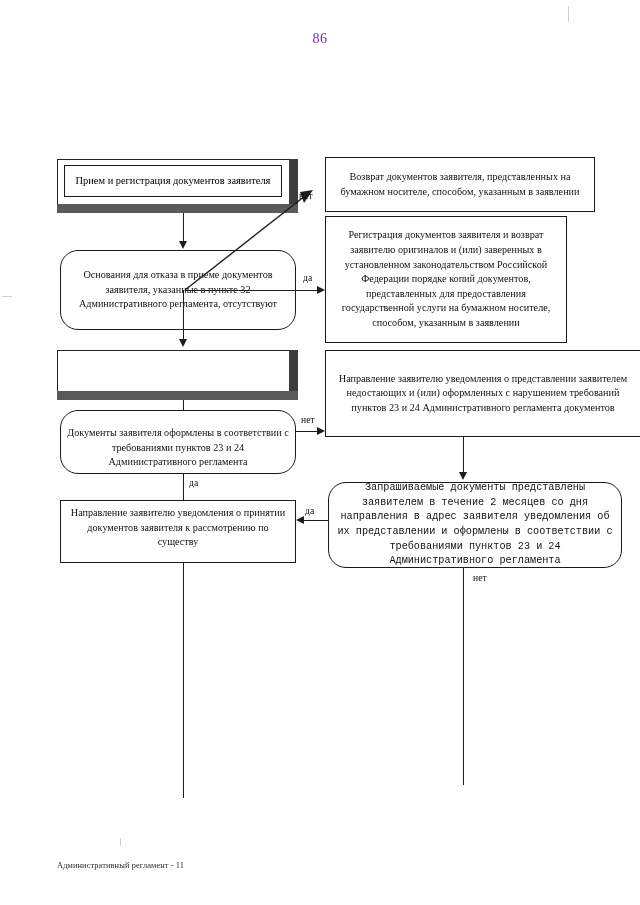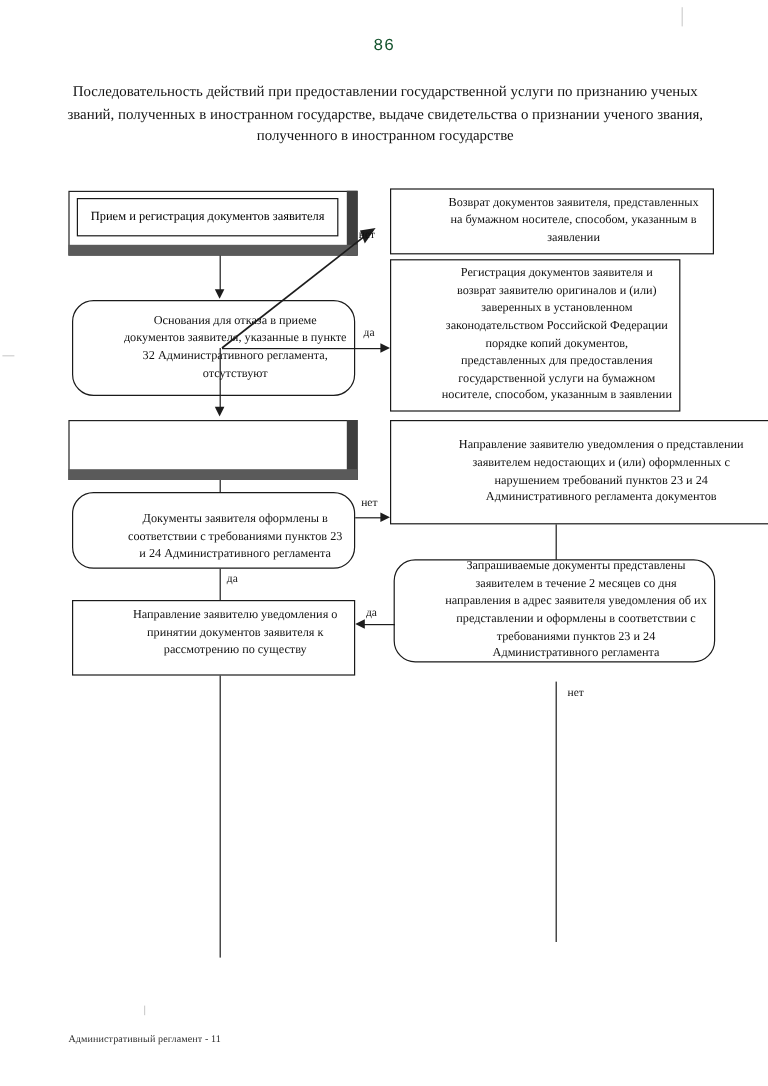--- a/index.html
+++ b/index.html
@@ -5,36 +5,36 @@
   html,body{margin:0;padding:0;background:#808080;}
   body{font-family:"Liberation Serif","DejaVu Serif",serif;}
   #page{
     position:relative;width:640px;height:905px;background:#ffffff;
     overflow:hidden;margin:0 auto;
   }
   
   .scanmark{position:absolute;background:#cfcfcf;}
   .pageno{
     position:absolute;left:0;right:0;top:31px;text-align:center;
-    font-size:14px;color:#14532d;letter-spacing:.5px;font-family:Liberation Mono, monospace;
+    font-size:14px;color:#6d28d9;letter-spacing:.5px;
   }
   .doctitle{
     position:absolute;left:52px;top:67px;width:538px;
     text-align:center;font-size:12.4px;line-height:18.5px;color:#141414;
   }
   .footer{
     position:absolute;left:57px;top:861px;font-size:8.4px;color:#2c2c2c;
     letter-spacing:.1px;
   }
 
   
   .node{
     position:absolute;box-sizing:border-box;background:#fff;
     display:flex;align-items:center;justify-content:center;
-    text-align:center;color:#111;padding-left:36px;
+    text-align:center;color:#111;
   }
   .node .txt{display:block;width:100%;padding:0 6px;}
   .rect{border:1.2px solid #1a1a1a;}
   .rounded{border:1.3px solid #1a1a1a;border-radius:18px;}
   .bevel-wrap{position:absolute;}
   .bevel-outer{
     position:absolute;inset:0;border:1.2px solid #222;background:#fff;
   }
   .bevel-shade-r{
     position:absolute;top:0;right:0;width:9px;bottom:0;
@@ -77,21 +77,20 @@
 <body>
 
 <div id="page">
 
   <div class="scanmark" style="left:568px;top:6px;width:1px;height:16px;"></div>
   <div class="scanmark" style="left:2px;top:296px;width:10px;height:1px;"></div>
   <div class="scanmark" style="left:120px;top:838px;width:1px;height:8px;"></div>
 
   <div class="pageno">86</div>
 
-  <div class="doctitle">Последовательность действий при предоставлении государственной услуги по признанию ученых званий, полученных в иностранном государстве, выдаче свидетельства о признании ученого звания, полученного в иностранном государстве</div>
 
   <div class="bevel-wrap" style="left:57px;top:159px;width:241px;height:54px;">
     <div class="bevel-outer"></div>
     <div class="bevel-shade-r"></div>
     <div class="bevel-shade-b"></div>
     <div class="bevel-inner">
       <span class="txt" style="font-size:10.4px;line-height:14.5px;">Прием и регистрация документов заявителя</span>
     </div>
   </div>
 
@@ -150,21 +149,21 @@
     <span class="txt" style="font-size:10.2px;line-height:14.6px;">Регистрация документов заявителя и возврат заявителю оригиналов и (или) заверенных в установленном законодательством Российской Федерации порядке копий документов, представленных для предоставления государственной услуги на бумажном носителе, способом, указанным в заявлении</span>
   </div>
 
   <div class="node rect" style="left:325px;top:350px;width:316px;height:87px;">
     <span class="txt" style="font-size:10.2px;line-height:14.6px;">Направление заявителю уведомления о представлении заявителем недостающих и (или) оформленных с нарушением требований пунктов 23 и 24 Административного регламента документов</span>
   </div>
 
   <div class="vline" style="left:463px;top:437px;height:37px;"></div>
   <div class="arrow-down" style="left:459px;top:472px;"></div>
 
-  <div class="node rounded" style="left:328px;top:466px;width:268px;height:86px;">
+  <div class="node rounded" style="left:328px;top:482px;width:294px;height:86px;font-family:Liberation Mono, monospace;">
     <span class="txt" style="font-size:10.2px;line-height:14.6px;">Запрашиваемые документы представлены заявителем в течение 2 месяцев со дня направления в адрес заявителя уведомления об их представлении и оформлены в соответствии с требованиями пунктов 23 и 24 Административного регламента</span>
   </div>
 
   <div class="vline" style="left:328px;top:520px;height:1px;"></div>
   <div class="hline" style="left:303px;top:520px;width:26px;"></div>
   <div class="arrow-left" style="left:296px;top:516px;"></div>
   <div class="elabel" style="left:305px;top:505px;">да</div>
 
   <div class="vline" style="left:463px;top:568px;height:217px;"></div>
   <div class="elabel" style="left:473px;top:572px;">нет</div>

